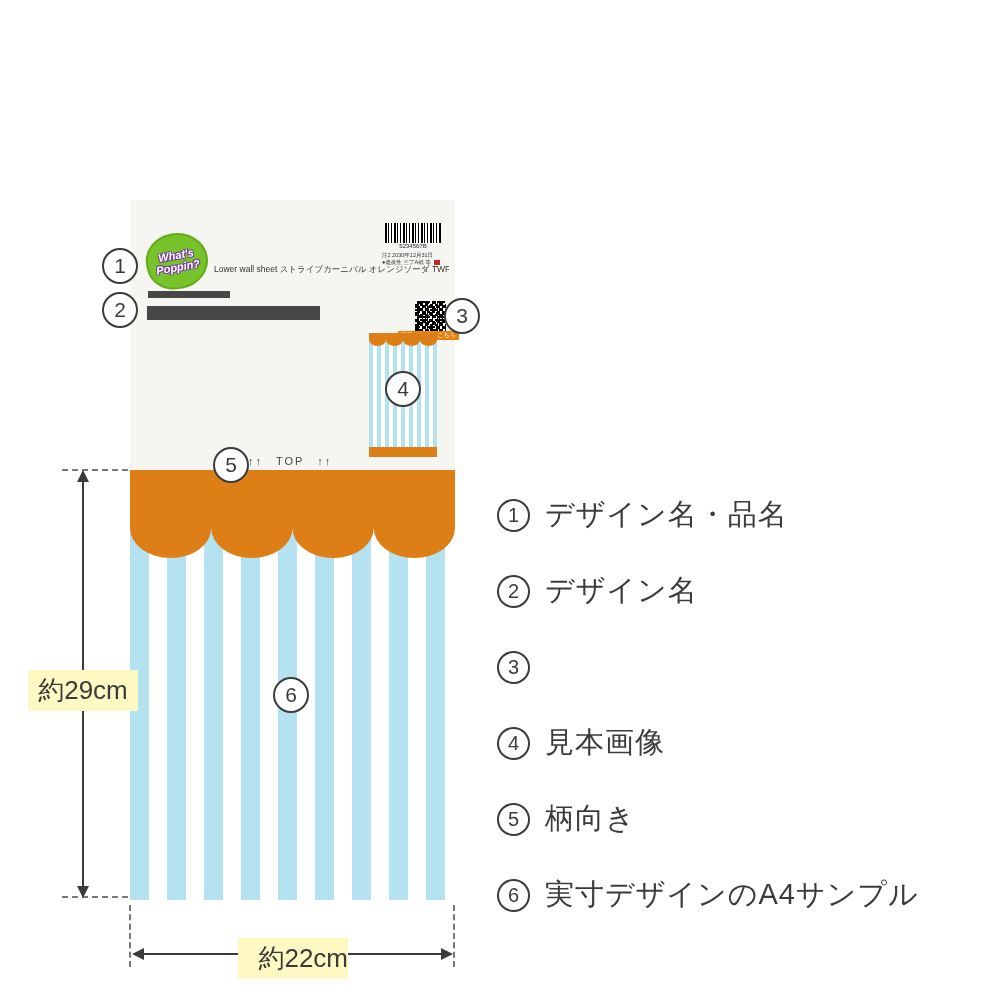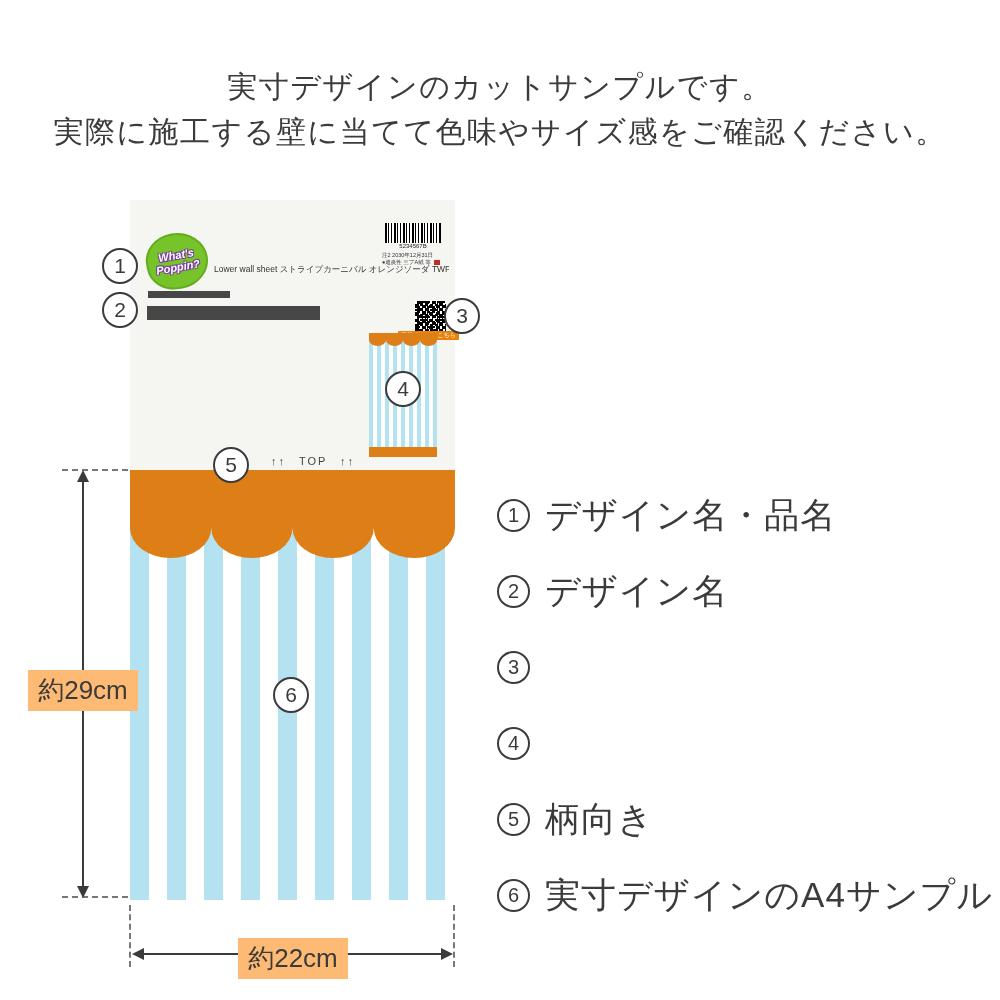--- a/index.html
+++ b/index.html
@@ -31,21 +31,21 @@
   .qr{position:absolute;left:285px;top:101px;width:31px;height:31px;
         background-image:repeating-conic-gradient(#000 0% 25%,transparent 0% 50%),
                          repeating-conic-gradient(#000 0% 25%,#fff 0% 50%);
         background-size:7px 7px,5px 5px;}
   .qr-label{position:absolute;left:268px;top:131px;background:#e8820c;color:#fff;
         font-size:6px;line-height:9px;padding:0 3px;border-radius:1px;white-space:nowrap;}
   .mini-sample{position:absolute;left:239px;top:133px;width:68px;height:124px;
         background:repeating-linear-gradient(90deg,#b5e2f1 0 4px,#fff 4px 8px);}
   .mini-wave{position:absolute;left:0;top:0;width:68px;height:14px;display:block;}
   .mini-bottom{position:absolute;left:0;bottom:0;width:100%;height:10px;background:#dd7e17;}
-  .top-marker{position:absolute;left:118px;top:254px;width:130px;text-align:center;
+  .top-marker{position:absolute;left:118px;top:254px;width:130px;
         font-size:11px;letter-spacing:2px;color:#444;}
 
   
   .sample{position:absolute;left:130px;top:470px;width:325px;height:430px;
         background:repeating-linear-gradient(90deg,#b5e2f1 0 19px,#fff 19px 37px);}
   .wave{position:absolute;left:0;top:0;width:325px;height:90px;display:block;}
 
   
   .callout{position:absolute;width:36px;height:36px;border:2.5px solid #3b3b3b;border-radius:50%;
         background:#fff;display:flex;align-items:center;justify-content:center;
@@ -56,40 +56,36 @@
   
   .dash-h{position:absolute;border-top:2px dashed #777;height:0;}
   .dash-v{position:absolute;border-left:2px dashed #777;width:0;}
   .dim-line-v{position:absolute;left:82px;top:480px;width:2px;height:408px;background:#3b3b3b;}
   .dim-line-h{position:absolute;left:142px;top:953px;width:301px;height:2px;background:#3b3b3b;}
   .tri{position:absolute;width:0;height:0;}
   .tri-up{left:77px;top:470px;border-left:6px solid transparent;border-right:6px solid transparent;border-bottom:12px solid #3b3b3b;}
   .tri-down{left:77px;top:886px;border-left:6px solid transparent;border-right:6px solid transparent;border-top:12px solid #3b3b3b;}
   .tri-left{left:132px;top:948px;border-top:6px solid transparent;border-bottom:6px solid transparent;border-right:12px solid #3b3b3b;}
   .tri-right{left:441px;top:948px;border-top:6px solid transparent;border-bottom:6px solid transparent;border-left:12px solid #3b3b3b;}
-  .dim-label{position:absolute;font-size:26px;color:#3b3b3b;background:#fdba74;text-align:center;z-index:7;padding:3px 0;}
+  .dim-label{position:absolute;font-size:26px;color:#3b3b3b;background:#fef9c3;text-align:center;z-index:7;padding:3px 0;}
   .height-label{left:28px;top:670px;width:110px;}
-  .width-label{left:238px;top:938px;width:110px;}
+  .width-label{left:238px;top:938px;width:110px;text-align:right;}
 
   
   .legend{position:absolute;left:497px;top:497px;display:flex;flex-direction:column;gap:40px;}
   .legend-row{display:flex;align-items:center;gap:15px;height:36px;}
   .legend-num{width:33px;height:33px;border:2px solid #3b3b3b;border-radius:50%;box-sizing:border-box;
         display:flex;align-items:center;justify-content:center;font-size:20px;flex:none;}
-  .legend-label{font-size:35px;letter-spacing:1px;white-space:nowrap;}
+  .legend-label{font-size:29px;letter-spacing:1px;white-space:nowrap;}
 </style>
 </head>
 <body>
 
 <div class="canvas">
 
-  <div class="header">
-    <div>実寸デザインのカットサンプルです。</div>
-    <div>実際に施工する壁に当てて色味やサイズ感をご確認ください。</div>
-  </div>
 
   <div class="paper">
     <div class="logo">
       <span>What's</span>
       <span>Poppin?</span>
     </div>
     <div class="product-name">Lower wall sheet ストライプカーニバル オレンジソーダ TWP-LWS06</div>
     <div class="bar bar1"></div>
     <div class="bar bar2"></div>
     <div class="barcode"></div>
@@ -155,20 +151,21 @@
     </div>
     <div class="legend-row">
       <span class="legend-num">2</span>
       <span class="legend-label">デザイン名</span>
     </div>
     <div class="legend-row">
       <span class="legend-num">3</span>
     </div>
     <div class="legend-row">
       <span class="legend-num">4</span>
+      <span class="legend-label">見本画像</span>
     </div>
     <div class="legend-row">
       <span class="legend-num">5</span>
       <span class="legend-label">柄向き</span>
     </div>
     <div class="legend-row">
       <span class="legend-num">6</span>
       <span class="legend-label">実寸デザインのA4サンプル</span>
     </div>
   </div>

